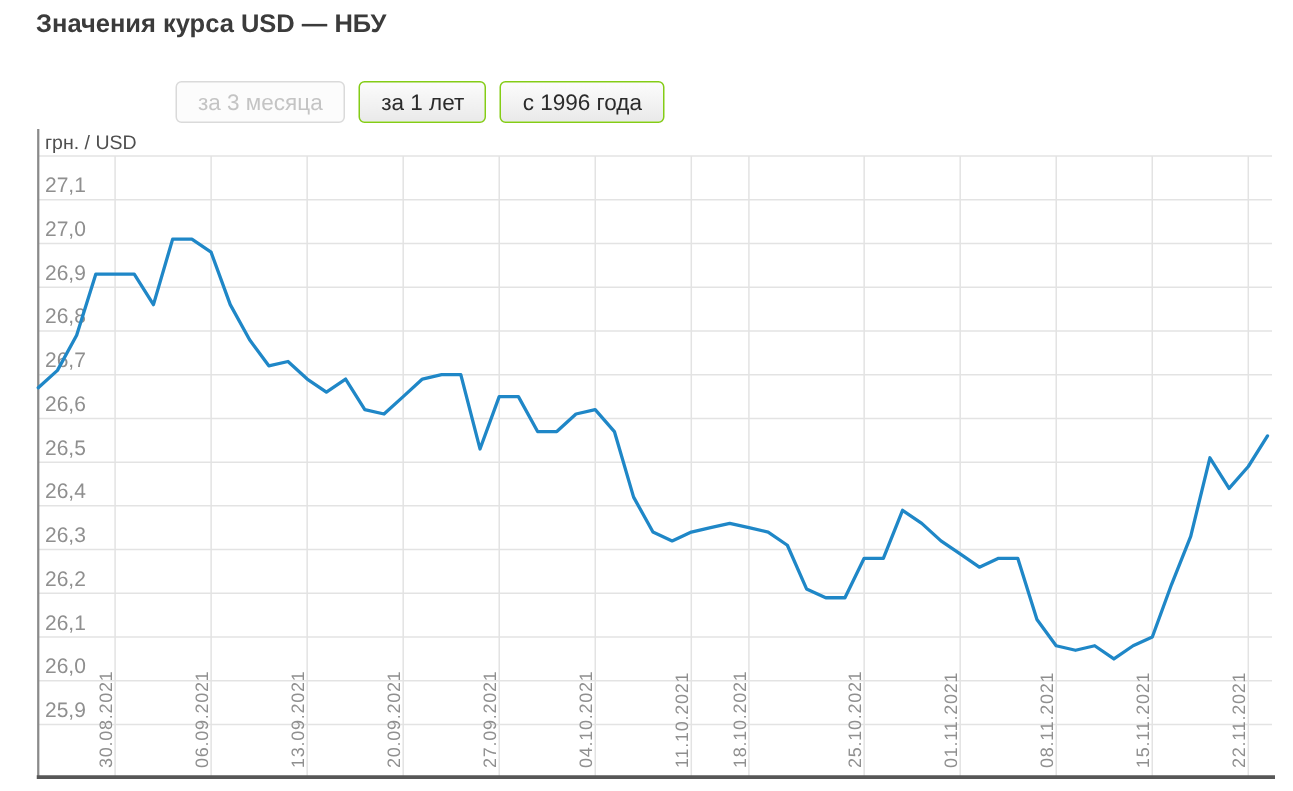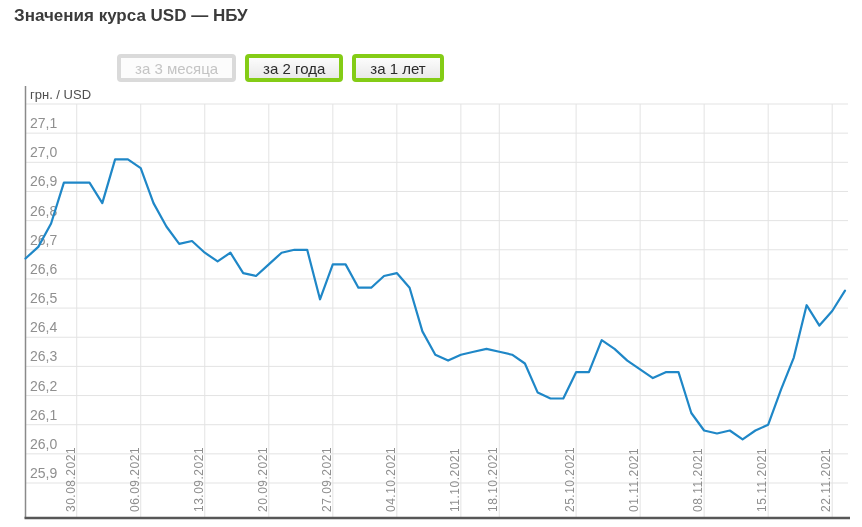--- a/index.html
+++ b/index.html
@@ -4,51 +4,51 @@
 <style>
   html,body{margin:0;padding:0;background:#fff;}
   .page{
     position:relative;
     width:862px;height:527px;
     background:#ffffff;
     font-family:"Liberation Sans", sans-serif;
     overflow:hidden;
   }
   .chart-title{
-    position:absolute;left:14px;top:6px;margin:0;
+    position:absolute;left:24px;top:6px;margin:0;
     font-size:17px;font-weight:bold;color:#3b3b3b;
   }
   .range-controls{
     position:absolute;left:117px;top:54px;
     display:flex;gap:9px;z-index:2;
   }
   .range-btn{
     font-family:"Liberation Sans", sans-serif;
     font-size:15px;color:#2b2b2b;
     height:28px;padding:0 14px;
-    border:4px solid #84cc16;border-radius:4px;
+    border:1px solid #84cc16;border-radius:4px;
     background:linear-gradient(#fcfcfc,#e9e9e9);
     cursor:pointer;white-space:nowrap;
   }
   .range-btn.disabled{
     color:#c4c4c4;border-color:#dadada;
     background:#fcfcfc;cursor:default;
   }
   #chart-svg{position:absolute;left:0;top:0;z-index:1;}
 </style>
 </head>
 <body>
 
 <div class="page">
   <h1 class="chart-title">Значения курса USD — НБУ</h1>
 
   <div class="range-controls">
     <button class="range-btn disabled" aria-disabled="true">за 3 месяца</button>
-    <button class="range-btn">за 2 года</button>
     <button class="range-btn">за 1 лет</button>
+    <button class="range-btn">с 1996 года</button>
   </div>
 
   <svg id="chart-svg" width="862" height="527">
       <line x1="25.5" y1="483.014084507043" x2="848" y2="483.014084507043" stroke="#e3e3e3" stroke-width="1"></line>
       <text x="30" y="478.014084507043" fill="#8f8f8f" font-size="14px" font-family="&quot;Liberation Sans&quot;,sans-serif">25,9</text>
       <line x1="25.5" y1="453.8591549295777" x2="848" y2="453.8591549295777" stroke="#e3e3e3" stroke-width="1"></line>
       <text x="30" y="448.8591549295777" fill="#8f8f8f" font-size="14px" font-family="&quot;Liberation Sans&quot;,sans-serif">26,0</text>
       <line x1="25.5" y1="424.7042253521135" x2="848" y2="424.7042253521135" stroke="#e3e3e3" stroke-width="1"></line>
       <text x="30" y="419.7042253521135" fill="#8f8f8f" font-size="14px" font-family="&quot;Liberation Sans&quot;,sans-serif">26,1</text>
       <line x1="25.5" y1="395.5492957746483" x2="848" y2="395.5492957746483" stroke="#e3e3e3" stroke-width="1"></line>

